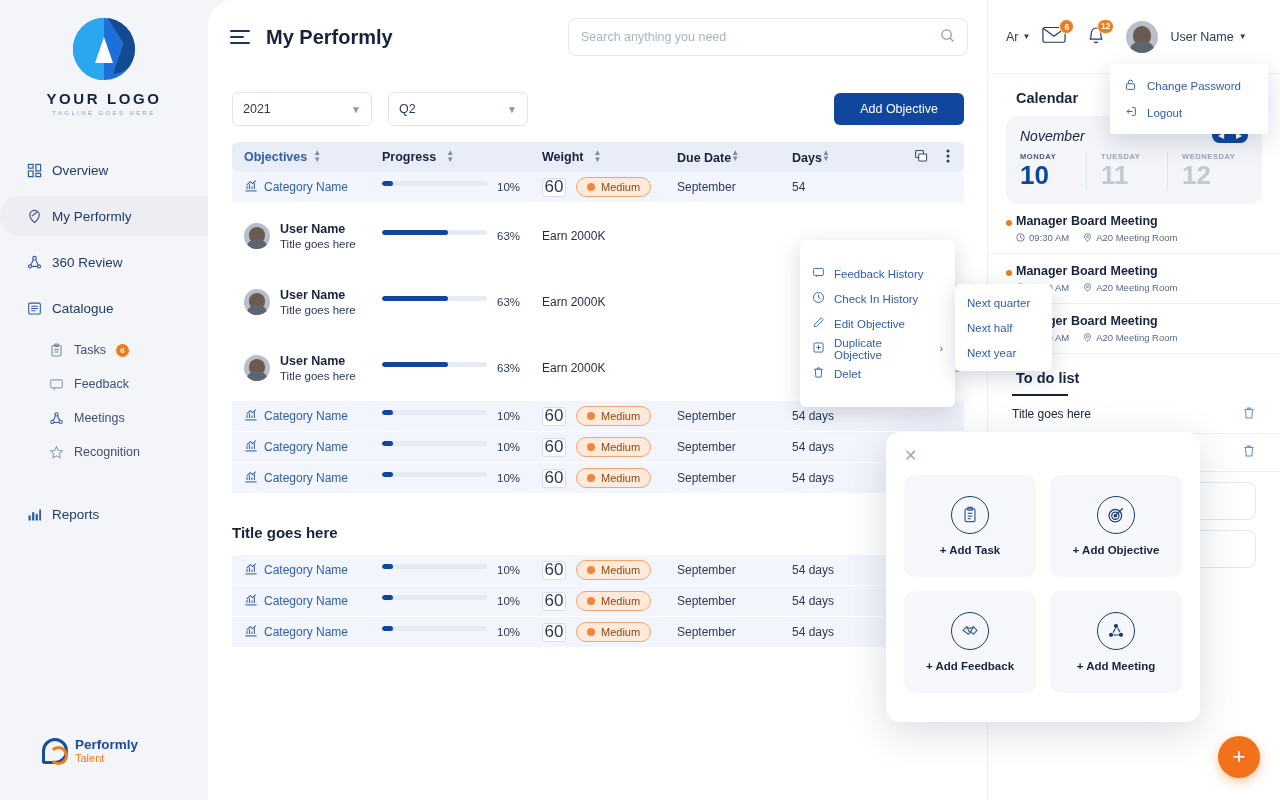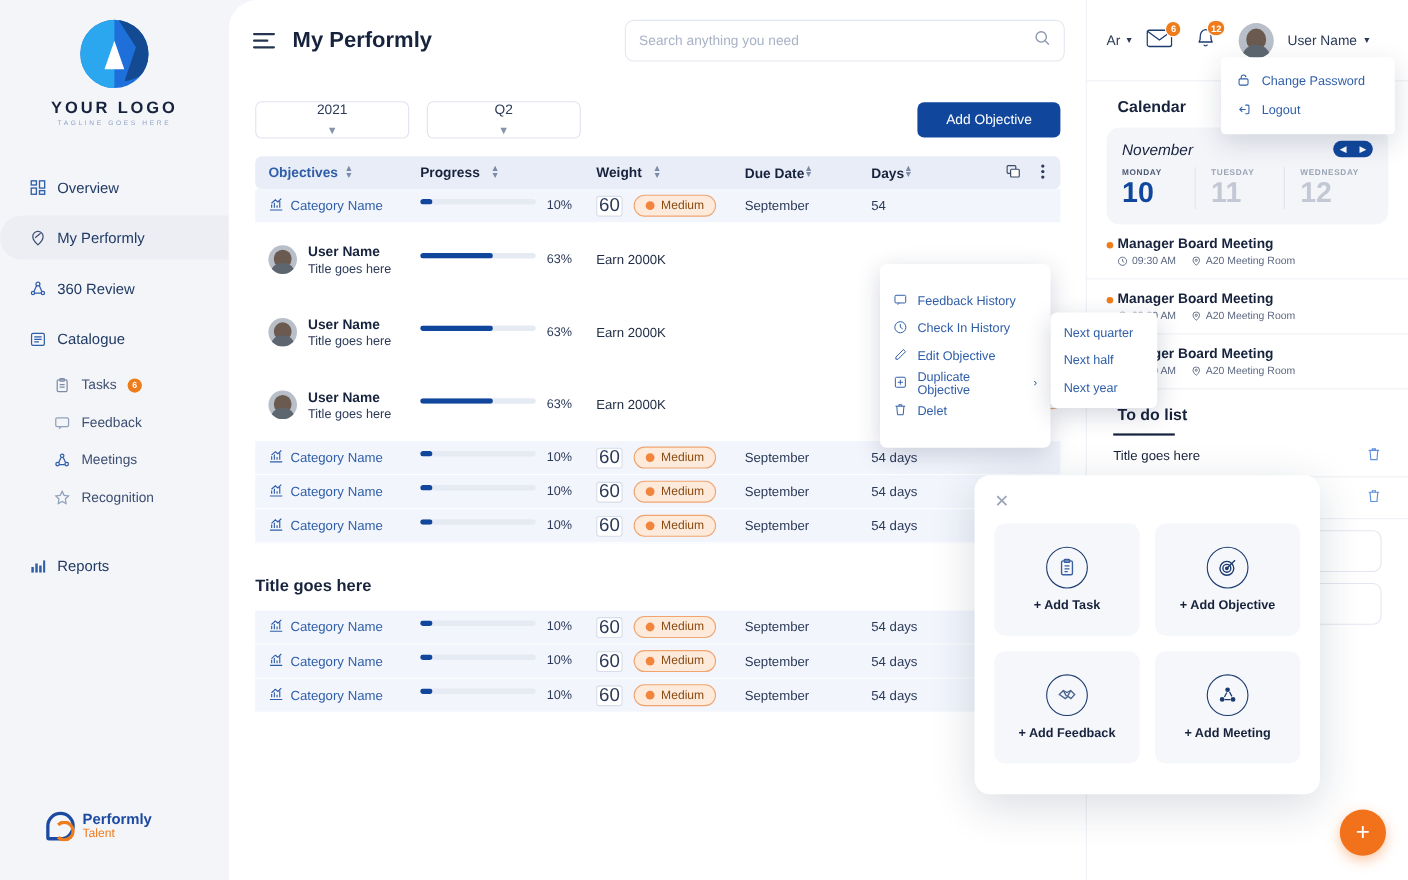--- a/index.html
+++ b/index.html
@@ -101,21 +101,21 @@
     display:flex;align-items:center;justify-content:center;gap:2px;
     font-size:13px;color:#2f5ea8;padding:0 18px;cursor:pointer;position:relative;flex:1;
   }
   .tab.active{ background:#ffffff;border-radius:10px 10px 0 0;color:#1b3b6f; }
   .tab sup{ font-size:9px; top:-6px; position:relative; }
   .content{ padding:18px 24px 0 24px; }
   .filters{ display:flex;align-items:center;gap:16px; }
   .select{
     width:140px;height:34px;border:1px solid #dfe4ee;border-radius:6px;
     display:flex;align-items:center;justify-content:space-between;padding:0 10px;
-    font-size:12.5px;color:#2b3a58;background:#fff;cursor:pointer;flex-direction:column;
+    font-size:12.5px;color:#2b3a58;background:#fff;cursor:pointer;
   }
   .select .chev{ color:#8795ad;font-size:10px; }
   .btn-primary{
     margin-left:auto;background:#10479c;color:#fff;border:0;border-radius:6px;
     height:32px;padding:0 26px;font-size:12.5px;cursor:pointer;font-family:inherit;
   }
   
   .tbl{ margin-top:16px; width:100%; }
   .thead{
     display:flex;align-items:center;background:#e9edf7;border-radius:6px;height:30px;
@@ -238,21 +238,21 @@
     display:flex;align-items:center;gap:9px;height:25px;padding:0 12px;
     font-size:11.5px;color:#2f5ea8;cursor:pointer;
   }
   .ctx-item .arrow{ margin-left:auto;font-size:10px;color:#2f5ea8; }
   .submenu{
     position:absolute;left:955px;top:284px;width:97px;background:#fff;border-radius:6px;
     box-shadow:0 6px 22px rgba(20,35,70,.18);padding:6px 0;z-index:41;
   }
   .sub-item{ height:25px;display:flex;align-items:center;padding:0 12px;font-size:11.5px;color:#2f5ea8;cursor:pointer; }
   .usermenu{
-    position:absolute;left:1110px;top:52px;width:158px;background:#fff;border-radius:4px;
+    position:absolute;left:1110px;top:64px;width:158px;background:#fff;border-radius:4px;
     box-shadow:0 8px 24px rgba(20,35,70,.16);padding:8px 0;z-index:50;
   }
   .um-item{ display:flex;align-items:center;gap:10px;height:27px;padding:0 14px;font-size:11.5px;color:#2f5ea8;cursor:pointer; }
   .addmodal{
     position:absolute;left:886px;top:432px;width:314px;height:290px;background:#fff;
     border-radius:14px;box-shadow:0 10px 40px rgba(20,35,70,.16);z-index:45;padding:14px 18px;
   }
   .am-close{ font-size:16px;color:#9aa4b6;cursor:pointer;width:16px; }
   .am-grid{ display:grid;grid-template-columns:1fr 1fr;gap:14px;margin-top:10px; }
   .am-card{

